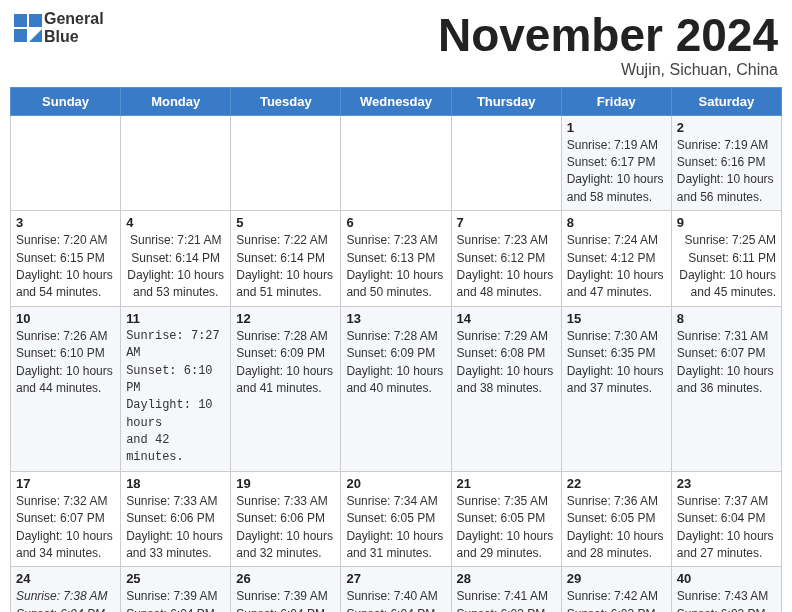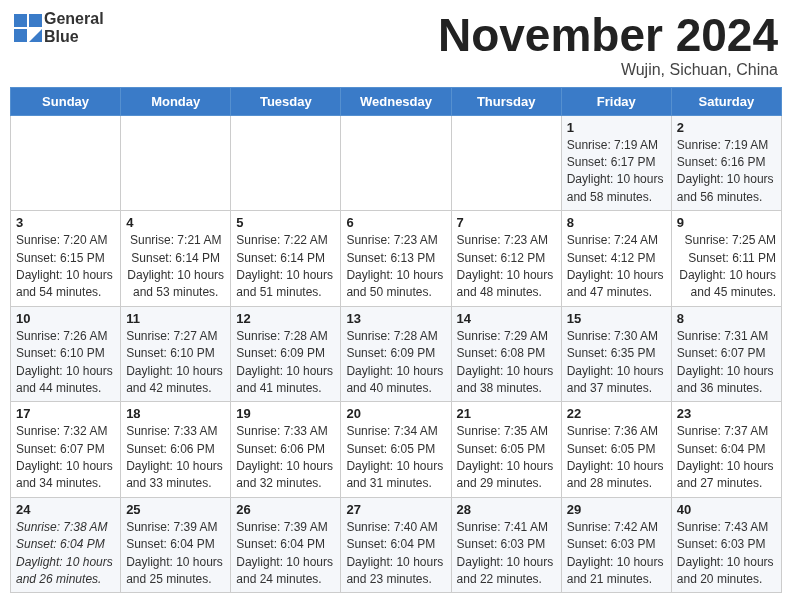--- a/index.html
+++ b/index.html
@@ -204,21 +204,21 @@
       <tr>
         <td>
           <span class="day-num">10</span>
           <div class="day-info" style="white-space: pre-line;">Sunrise: 7:26 AM
 Sunset: 6:10 PM
 Daylight: 10 hours
 and 44 minutes.</div>
         </td>
         <td>
           <span class="day-num">11</span>
-          <div class="day-info" style="white-space: pre-line;">Sunrise: 7:27 AM
+          <div class="day-info" style="white-space: pre-line; font-family: Liberation Mono, monospace;">Sunrise: 7:27 AM
 Sunset: 6:10 PM
 Daylight: 10 hours
 and 42 minutes.</div>
         </td>
         <td>
           <span class="day-num">12</span>
           <div class="day-info" style="white-space: pre-line;">Sunrise: 7:28 AM
 Sunset: 6:09 PM
 Daylight: 10 hours
 and 41 minutes.</div>

